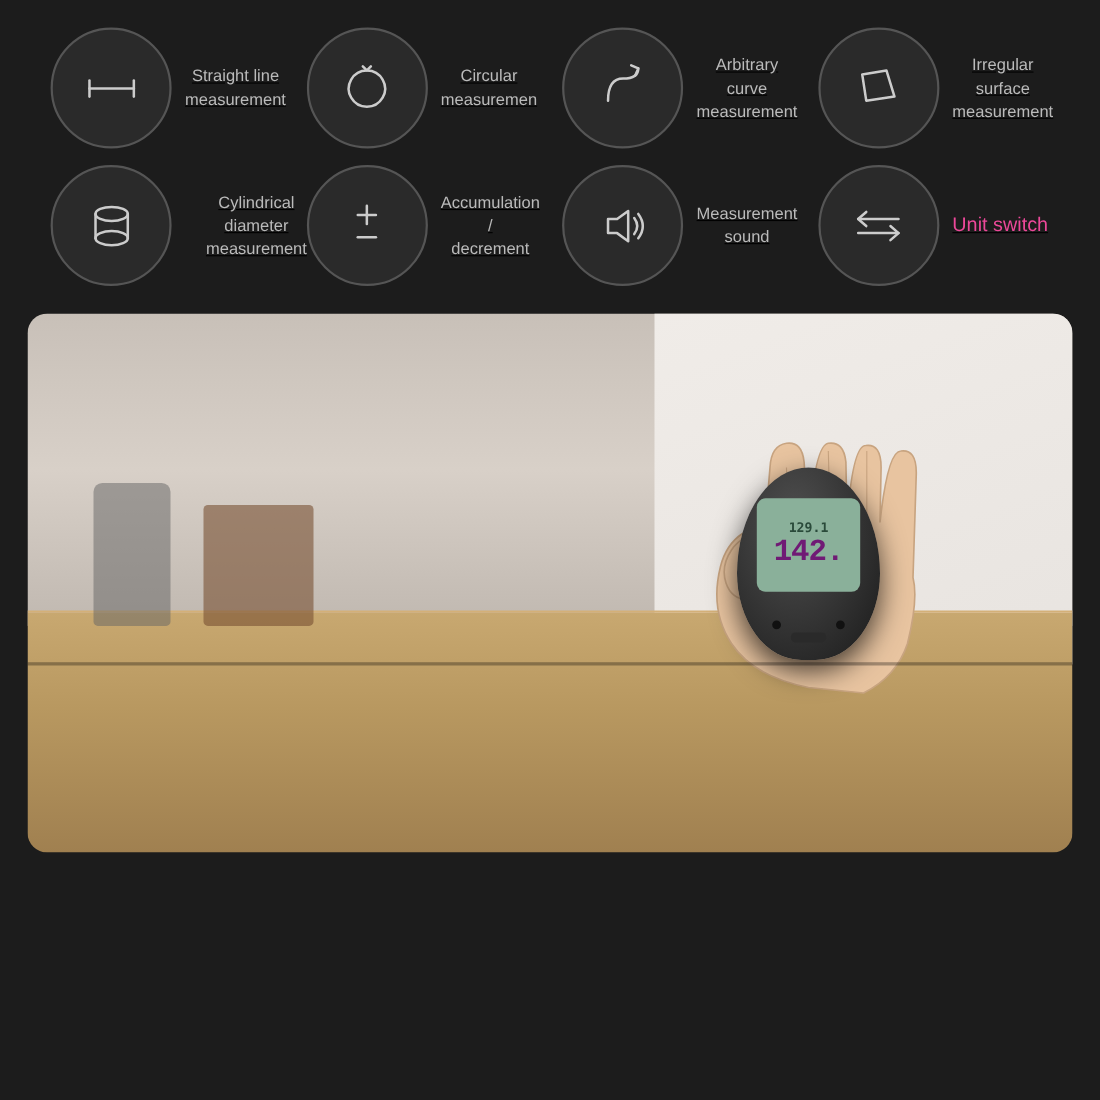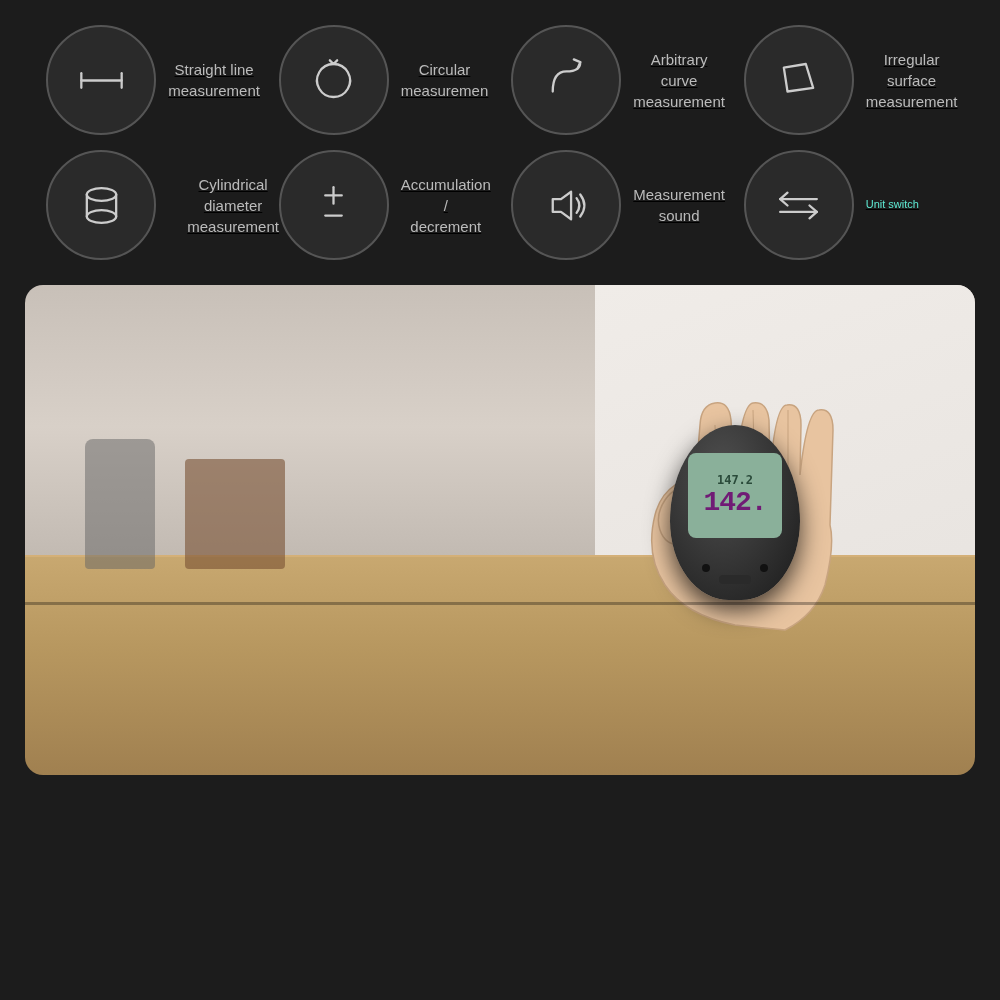--- a/index.html
+++ b/index.html
@@ -205,21 +205,21 @@
 
       <div class="icon-item">
         <div class="icon-circle">
           <svg viewBox="0 0 60 60">
             <line x1="10" y1="37" x2="50" y2="37" stroke="#ccc" stroke-width="2.5"></line>
             <polyline points="42,30 50,37 42,44" stroke="#ccc" stroke-width="2.5" fill="none"></polyline>
             <line x1="50" y1="23" x2="10" y2="23" stroke="#ccc" stroke-width="2.5"></line>
             <polyline points="18,16 10,23 18,30" stroke="#ccc" stroke-width="2.5" fill="none"></polyline>
           </svg>
         </div>
-        <span class="icon-label" style="color:#5eead4;font-size:11px;text-align:center;white-space:pre-line;">Unit switch</span>
+        <span class="icon-label" style="color:#ec4899;font-size:18px;text-align:center;white-space:pre-line;">Unit switch</span>
       </div>
 
     </div>
 
   </div>
 
   <div style="margin: 5px 25px 0 25px; border-radius:18px; overflow:hidden; height:490px; position:relative;">
 
     <div class="wall-bg"></div>
     <div class="white-area"></div>
@@ -249,21 +249,21 @@
         position:relative;
         box-shadow:0 10px 25px rgba(0,0,0,0.7);
       ">
 
         <div style="
           position:absolute;top:28px;left:18px;right:18px;height:85px;
           background:#8ab09a;border-radius:8px;
           display:flex;flex-direction:column;align-items:center;justify-content:center;
           overflow:hidden;
         ">
-          <div style="font-size:12px;color:#2a4a3a;font-weight:bold;font-family:monospace;">147.2</div>
+          <div style="font-size:12px;color:#2a4a3a;font-weight:bold;font-family:monospace;">129.1</div>
           <div style="font-size:28px;font-weight:900;color:#701a75;font-family:'Courier New',monospace;letter-spacing:-1px;">142.</div>
         </div>
 
         <div style="
           position:absolute;bottom:16px;left:50%;transform:translateX(-50%);
           width:32px;height:9px;background:#2a2a2a;border-radius:4px;
         "></div>
 
         <div style="position:absolute;bottom:28px;left:32px;width:8px;height:8px;background:#111;border-radius:50%;"></div>
         <div style="position:absolute;bottom:28px;right:32px;width:8px;height:8px;background:#111;border-radius:50%;"></div>

